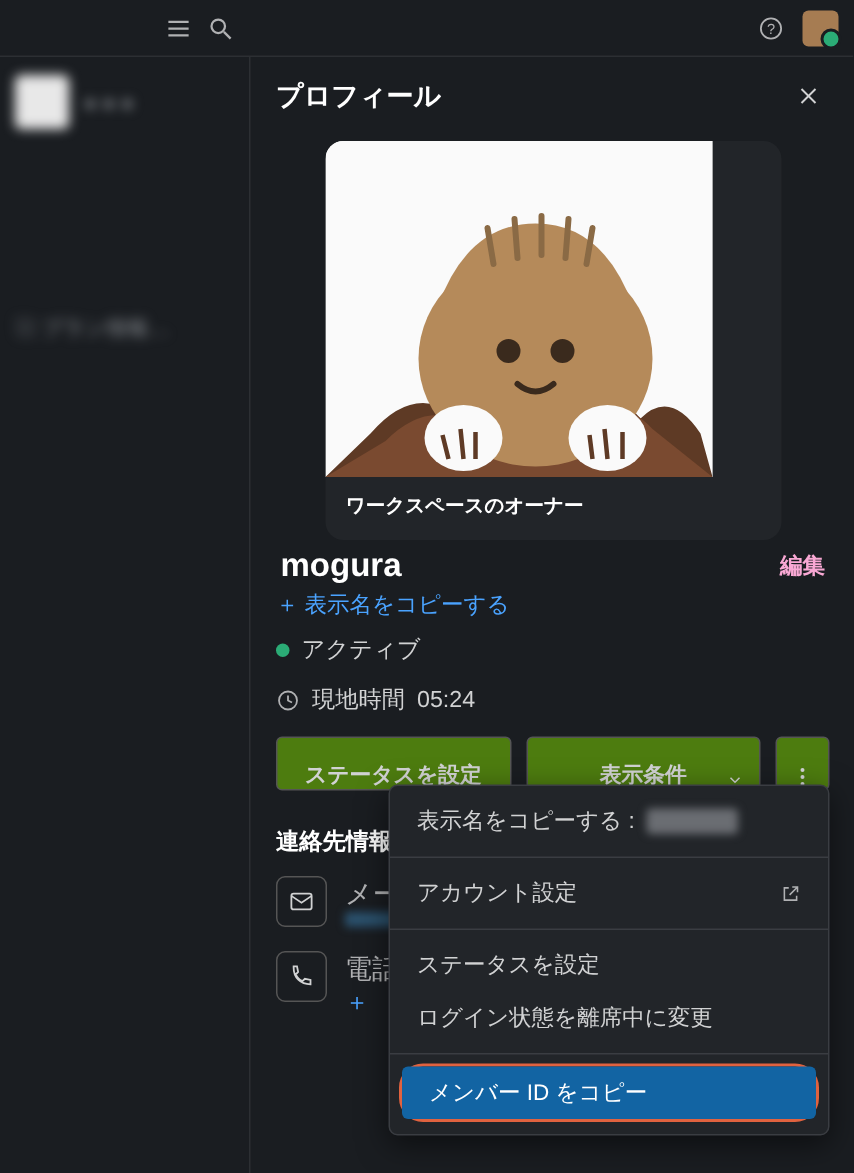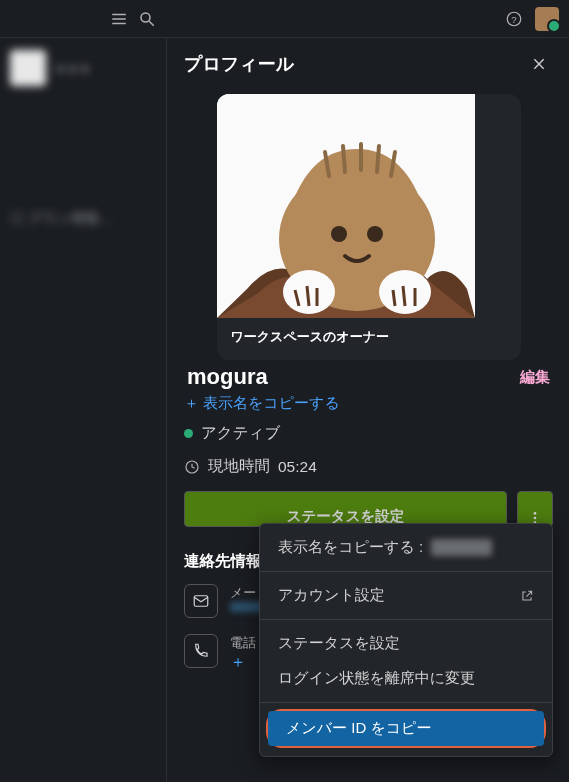--- a/index.html
+++ b/index.html
@@ -95,21 +95,21 @@
   .btn.more { flex: 0 0 36px; width:36px; }
   .section-heading {
     padding: 16px 16px 4px; font-size:15.5px; font-weight:700; color:#fff;
   }
   .contact-item { display:flex; gap:12px; padding: 8px 16px; align-items:flex-start;}
   .contact-ic {
     width:34px; height:34px; border:1px solid #555; border-radius:6px;
     display:flex; align-items:center; justify-content:center;
   }
   .contact-ic svg { width:18px; height:18px; stroke:#d1d2d3; fill:none; stroke-width:1.6;}
-  .contact-txt { font-size:13px; color:#b0b1b3;}
+  .contact-txt { font-size:18px; color:#b0b1b3;}
   .contact-val { font-size:13px; color:#4aa3ff; filter: blur(3px); background:#2b516d; width:40px; height:10px; border-radius:2px;}
   .plus-link { color:#4aa3ff; font-size:16px; }
 
   
   .dropdown {
     position:absolute; left:259px; top:523px; width:294px;
     background:#222529; border:1px solid #3a3d42; border-radius:6px;
     box-shadow: 0 6px 20px rgba(0,0,0,0.5);
     padding: 6px 0;
     z-index: 50;
@@ -213,20 +213,26 @@
       <path d="M12 7 v5 l4 2" stroke="#b0b1b3" stroke-width="1.8" fill="none"></path>
     </svg>
     <span>現地時間 </span>
     <span>05:24</span>
   </div>
 
   <div class="btn-row">
     <div class="btn">
       <span>ステータスを設定</span>
     </div>
+    <div class="btn display-cond">
+      <span>表示条件</span>
+      <svg class="chev" width="12" height="12" viewBox="0 0 24 24">
+        <path d="M6 9l6 6 6-6" stroke="#d1d2d3" stroke-width="2" fill="none"></path>
+      </svg>
+    </div>
     <div class="btn more">
       <svg width="16" height="16" viewBox="0 0 24 24">
         <circle cx="12" cy="5" r="2" fill="#d1d2d3"></circle>
           <circle cx="12" cy="12" r="2" fill="#d1d2d3"></circle>
           <circle cx="12" cy="19" r="2" fill="#d1d2d3"></circle>
       </svg>
     </div>
   </div>
 
   <div class="section-heading">連絡先情報</div>

